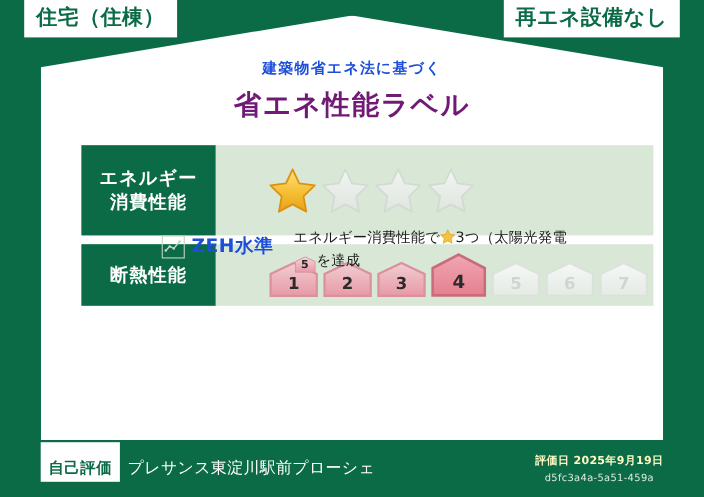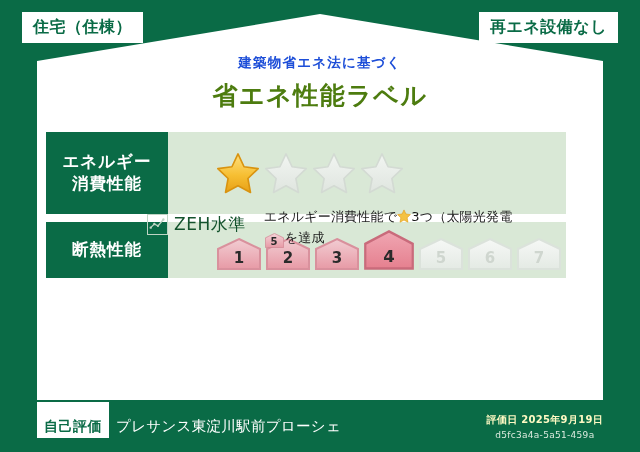--- a/index.html
+++ b/index.html
@@ -18,25 +18,25 @@
     position: relative;
     width: 640px;
     height: 452px;
     background: #0a6b46;
     box-sizing: border-box;
   }
 
   
   .corner-badge {
     position: absolute;
-    top: 12px;
+    top: 0;
     background: #ffffff;
     color: #0a6b46;
     font-weight: bold;
-    font-size: 16px;
+    font-size: 19px;
     letter-spacing: 0.5px;
     padding: 7px 11px 8px 11px;
     line-height: 1;
     white-space: nowrap;
     z-index: 6;
   }
   .corner-badge.left  { left: 22px; }
   .corner-badge.right { right: 22px; }
 
   
@@ -59,32 +59,32 @@
     text-align: center;
   }
   .title-sub {
     color: #1d4ed8;
     font-size: 13.5px;
     font-weight: bold;
     letter-spacing: 1.2px;
     line-height: 1;
   }
   .title-main {
-    color: #4d7c0f;
+    color: #701a75;
     font-size: 25px;
     font-weight: bold;
     letter-spacing: 1.5px;
     line-height: 1;
     margin-top: 13px;
   }
 
   
   .rows {
     position: absolute;
-    left: 9px;
+    left: 37px;
     top: 118px;
     width: 520px;
   }
   .metric-row {
     display: flex;
     align-items: stretch;
     margin-bottom: 8px;
     background: #d9e8d6;
   }
   .row-label {
@@ -156,22 +156,22 @@
   }
   .zeh-icon {
     width: 21px;
     height: 21px;
     border: 1.5px solid #bfd4c4;
     box-sizing: border-box;
     display: block;
   }
   .zeh-word {
     font-size: 17px;
-    font-weight: normal;
-    color: #14532d;
+    font-weight: bold;
+    color: #1d4ed8;
     letter-spacing: 0.5px;
     line-height: 1;
   }
   .zeh-desc {
     font-size: 13px;
     color: #1a1a1a;
     line-height: 1.62;
     letter-spacing: 0.2px;
     white-space: nowrap;
   }

